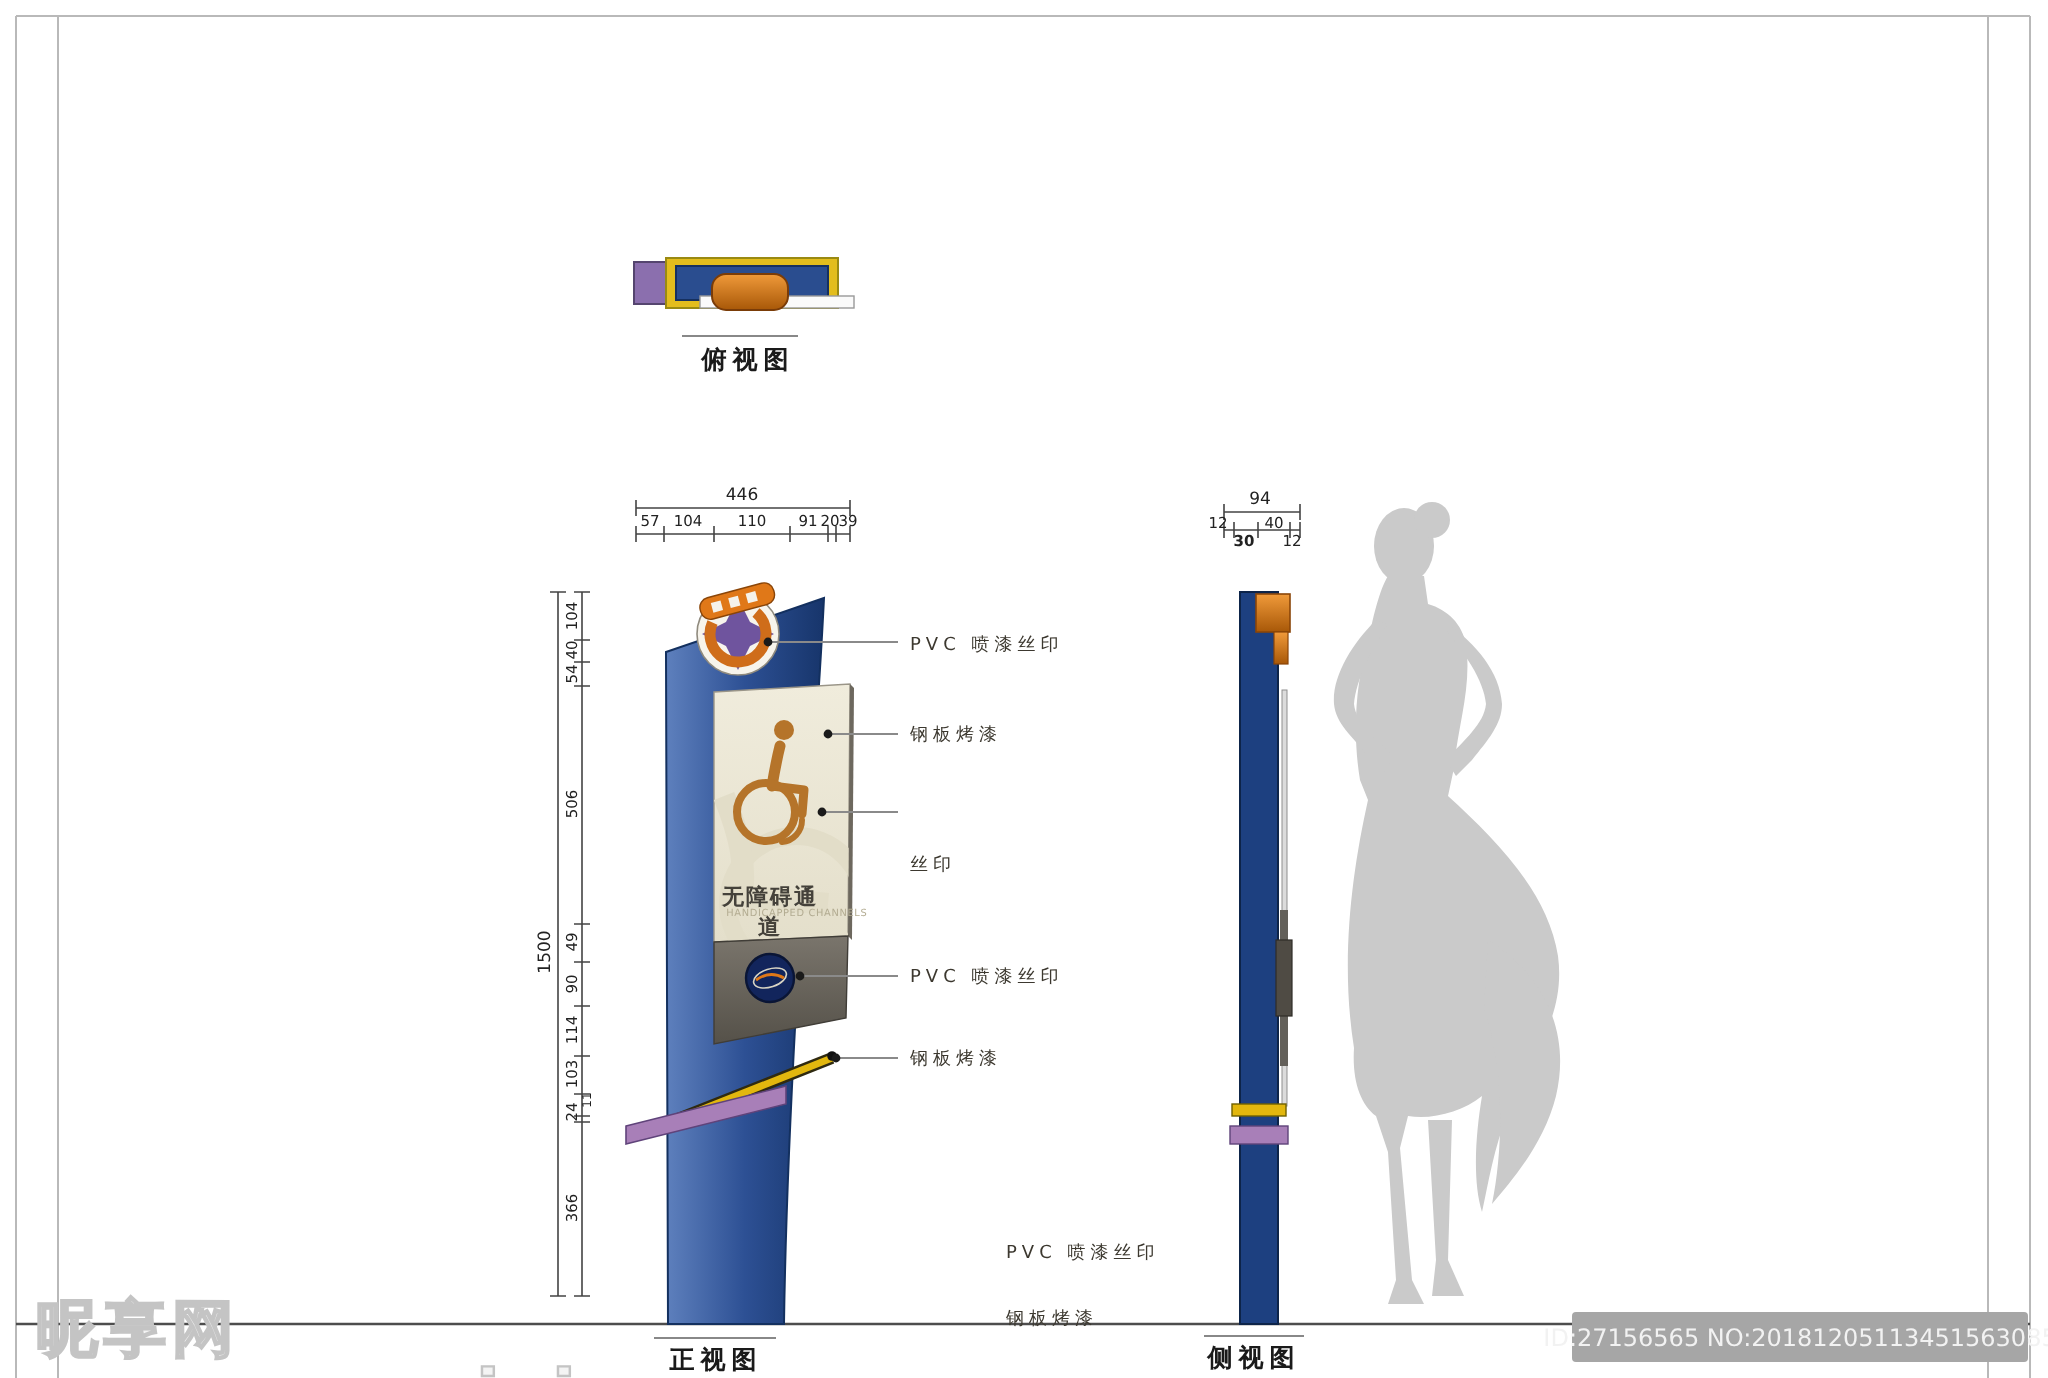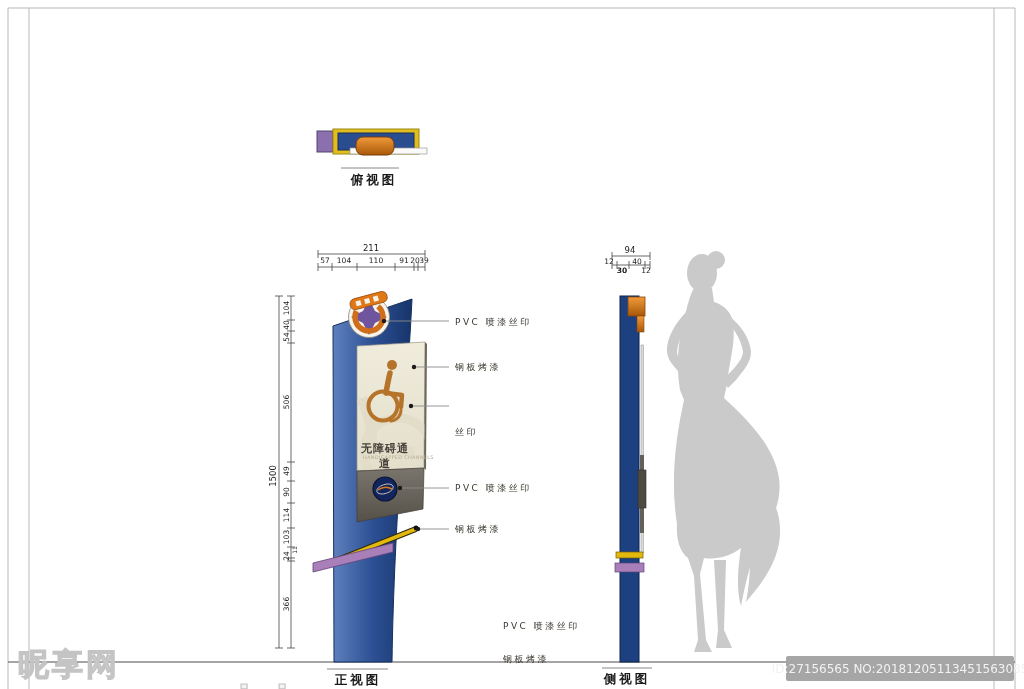--- a/index.html
+++ b/index.html
@@ -169,21 +169,21 @@
 <span class="sign-sub">HANDICAPPED CHANNELS</span>
 
 <span class="ann" style="left:455px;top:316px;">PVC 喷漆丝印</span>
 <span class="ann" style="left:455px;top:361px;">钢板烤漆</span>
 <span class="ann" style="left:455px;top:400px;margin-top:26px;">丝印</span>
 <span class="ann" style="left:455px;top:482px;">PVC 喷漆丝印</span>
 <span class="ann" style="left:455px;top:523px;">钢板烤漆</span>
 <span class="ann" style="left:503px;top:620px;">PVC 喷漆丝印</span>
 <span class="ann" style="left:503px;top:653px;">钢板烤漆</span>
 
-<span class="dim" style="left:371px;top:243px;font-size:8.5px;">211</span>
+<span class="dim" style="left:371px;top:243px;font-size:8.5px;">446</span>
 <span class="dim" style="left:325px;top:256px;text-align:center;">57</span>
 <span class="dim" style="left:344px;top:256px;">104</span>
 <span class="dim" style="left:376px;top:256px;">110</span>
 <span class="dim" style="left:404px;top:256px;">91</span>
 <span class="dim" style="left:415px;top:256px;">20</span>
 <span class="dim" style="left:424px;top:256px;">39</span>
 
 <span class="dim-v" style="left:273px;top:476px;font-size:8.5px;">1500</span>
 <span class="dim-v" style="left:286px;top:308px;">104</span>
 <span class="dim-v" style="left:286px;top:325px;">40</span>

